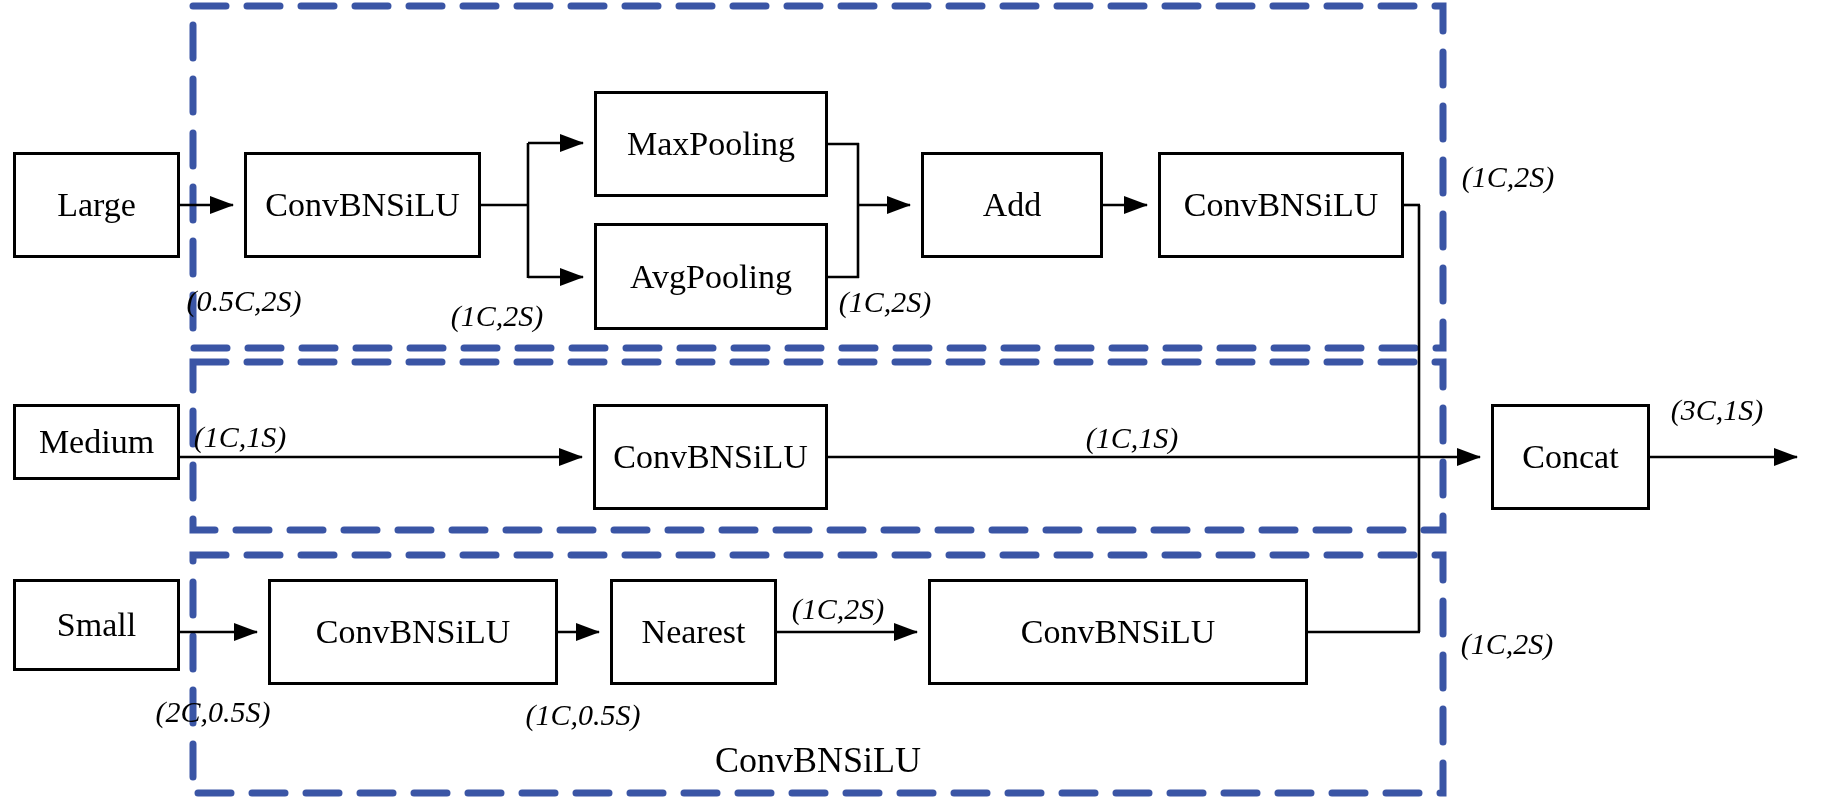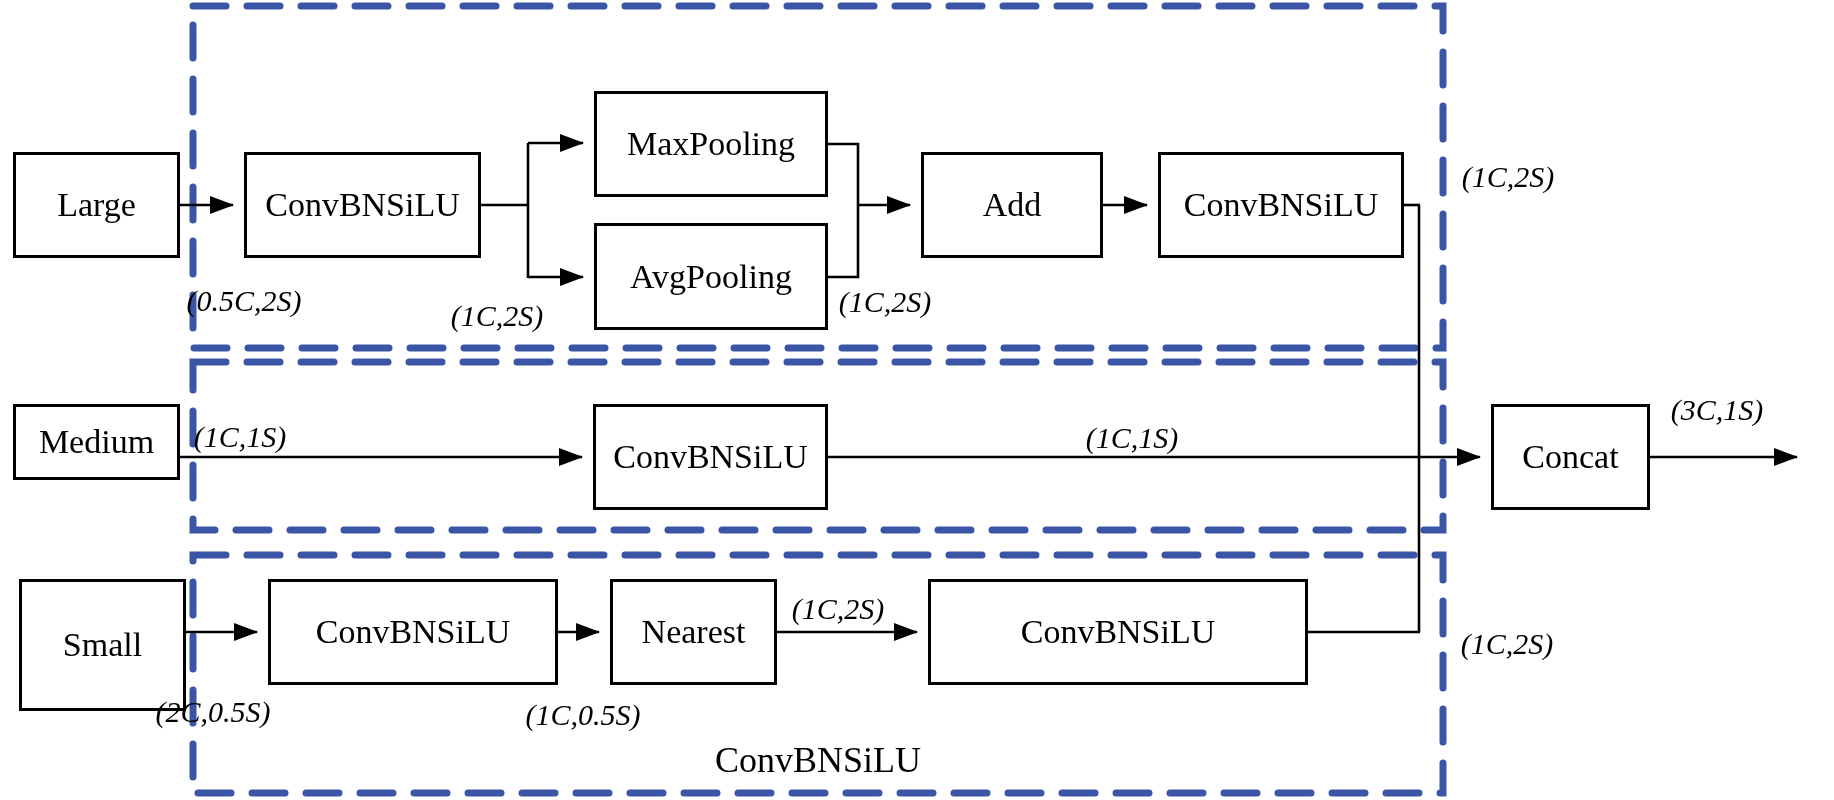--- a/index.html
+++ b/index.html
@@ -101,21 +101,21 @@
   <div class="node" style="left:236px;top:152px;width:237px;height:106px;">ConvBNSiLU</div>
   <div class="node" style="left:586px;top:91px;width:234px;height:106px;">MaxPooling</div>
   <div class="node" style="left:586px;top:223px;width:234px;height:107px;">AvgPooling</div>
   <div class="node" style="left:913px;top:152px;width:182px;height:106px;">Add</div>
   <div class="node" style="left:1150px;top:152px;width:246px;height:106px;">ConvBNSiLU</div>
 
   <div class="node" style="left:5px;top:404px;width:167px;height:76px;">Medium</div>
   <div class="node" style="left:585px;top:404px;width:235px;height:106px;">ConvBNSiLU</div>
   <div class="node" style="left:1483px;top:404px;width:159px;height:106px;">Concat</div>
 
-  <div class="node" style="left:11px;top:579px;width:167px;height:132px;">Small</div>
+  <div class="node" style="left:5px;top:579px;width:167px;height:92px;">Small</div>
   <div class="node" style="left:260px;top:579px;width:290px;height:106px;">ConvBNSiLU</div>
   <div class="node" style="left:602px;top:579px;width:167px;height:106px;">Nearest</div>
   <div class="node" style="left:920px;top:579px;width:380px;height:106px;">ConvBNSiLU</div>
 
   <div class="annotation" style="left:200px;top:301px;margin-left:44px;">(0.5C,2S)</div>
   <div class="annotation" style="left:497px;top:316px;">(1C,2S)</div>
   <div class="annotation" style="left:885px;top:302px;">(1C,2S)</div>
   <div class="annotation" style="left:1508px;top:177px;">(1C,2S)</div>
   <div class="annotation" style="left:240px;top:437px;">(1C,1S)</div>
   <div class="annotation" style="left:1132px;top:438px;">(1C,1S)</div>

